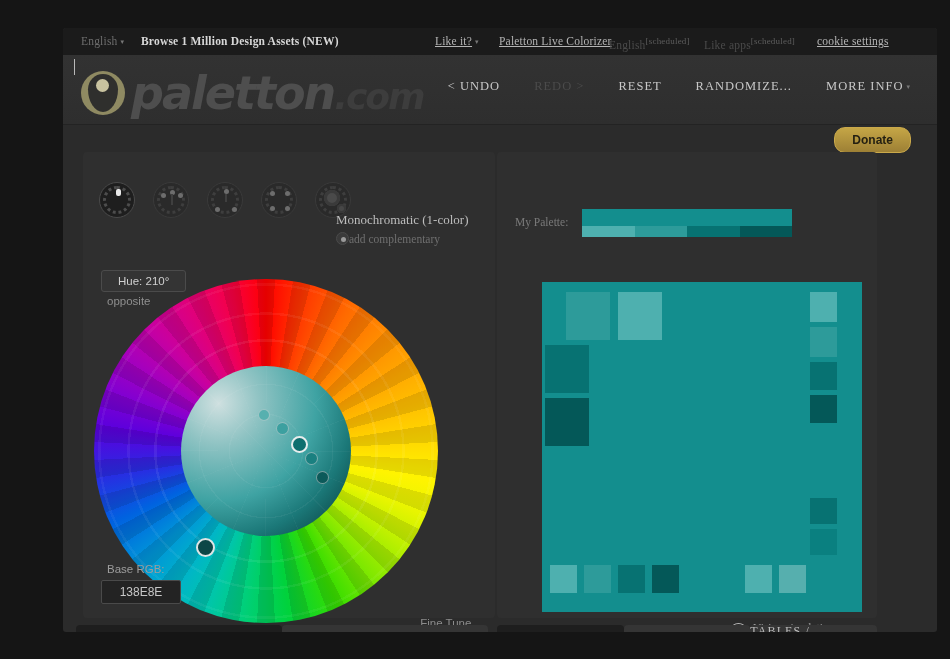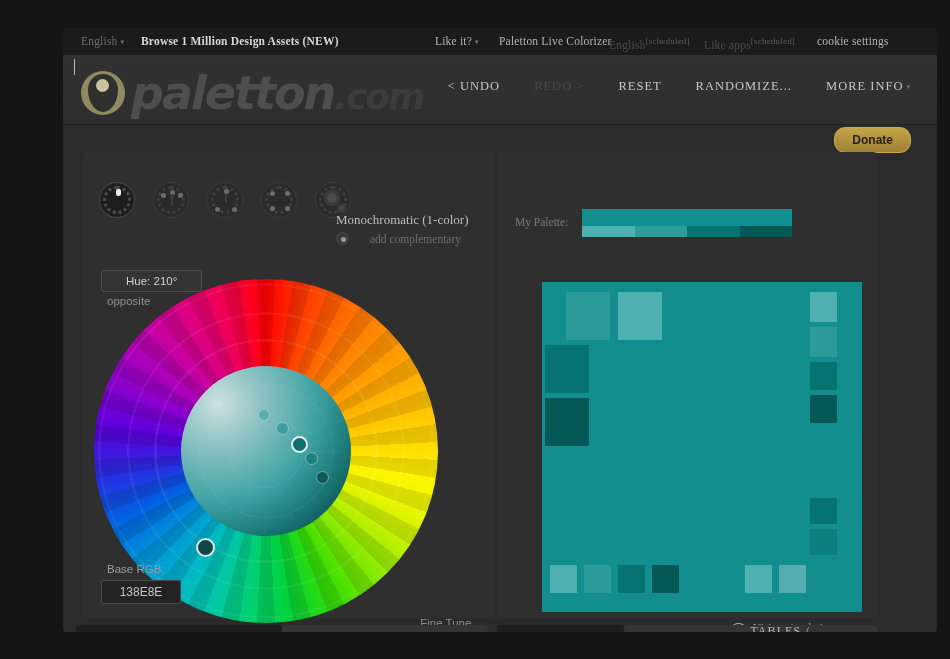--- a/index.html
+++ b/index.html
@@ -26,21 +26,21 @@
     font-size: 11.5px;
     white-space: nowrap;
   }
   #topbar .tb {
     position: absolute; top: 0; height: 27px;
     line-height: 27px;
     letter-spacing: .2px;
   }
   .tb-dim { color: #6d6d6d; }
   .tb-bright { color: #d8d8d8; font-weight: bold; font-size: 11.5px; }
-  .tb-mid { color: #b4b4b4; }
+  .tb-mid { color: #b4b4b4; text-decoration: underline; }
   .tb-faint { color: #4a4a4a; }
   .tb-sched { font-size: 9px; vertical-align: super; color: #5e5e5e; }
   .caret { font-size: 7px; color: #777; vertical-align: middle; margin-left: 3px; }
 
   
   #header {
     position: relative;
     height: 70px;
     background: linear-gradient(180deg,#323232 0%, #2e2e2e 100%);
     border-bottom: 1px solid #232323;
@@ -143,36 +143,36 @@
     border-radius:50%; background:#474747;
     box-shadow: 0 0 0 2px #393939 inset;
   }
 
   #scheme-title {
     position:absolute; left:253px; top:60px;
     color:#bdbdbd; font-size:13px;
   }
   #scheme-comp {
     position:absolute; left:253px; top:80px;
-    display:flex; align-items:center; gap:21px;
+    display:flex; align-items:center; gap:0;
     color:#6f6f6f; font-size:11.5px;
   }
   .radio {
     width:13px; height:13px; border-radius:50%;
     background:#3a3a3a; border:1px solid #4a4a4a;
     position:relative;
   }
   .radio:after{content:"";position:absolute;left:3.5px;top:3.5px;width:5px;height:5px;border-radius:50%;background:#9a9a9a;}
 
   
   #hue-chip {
     position:absolute; left:18px; top:118px;
     background:#343434; border:1px solid #4b4b4b; border-radius:3px;
     color:#cfcfcf; font-family:"Liberation Sans",sans-serif; font-size:11.5px;
-    padding:4px 24px;
+    padding:4px 16px;
   }
   #hue-opposite {
     position:absolute; left:24px; top:143px;
     color:#8f8f8f; font-family:"Liberation Sans",sans-serif; font-size:11.5px;
   }
 
   
   #wheel-wrap { position:absolute; left:11px; top:127px; width:344px; height:344px; }
   #wheel {
     position:absolute; inset:0; border-radius:50%;

